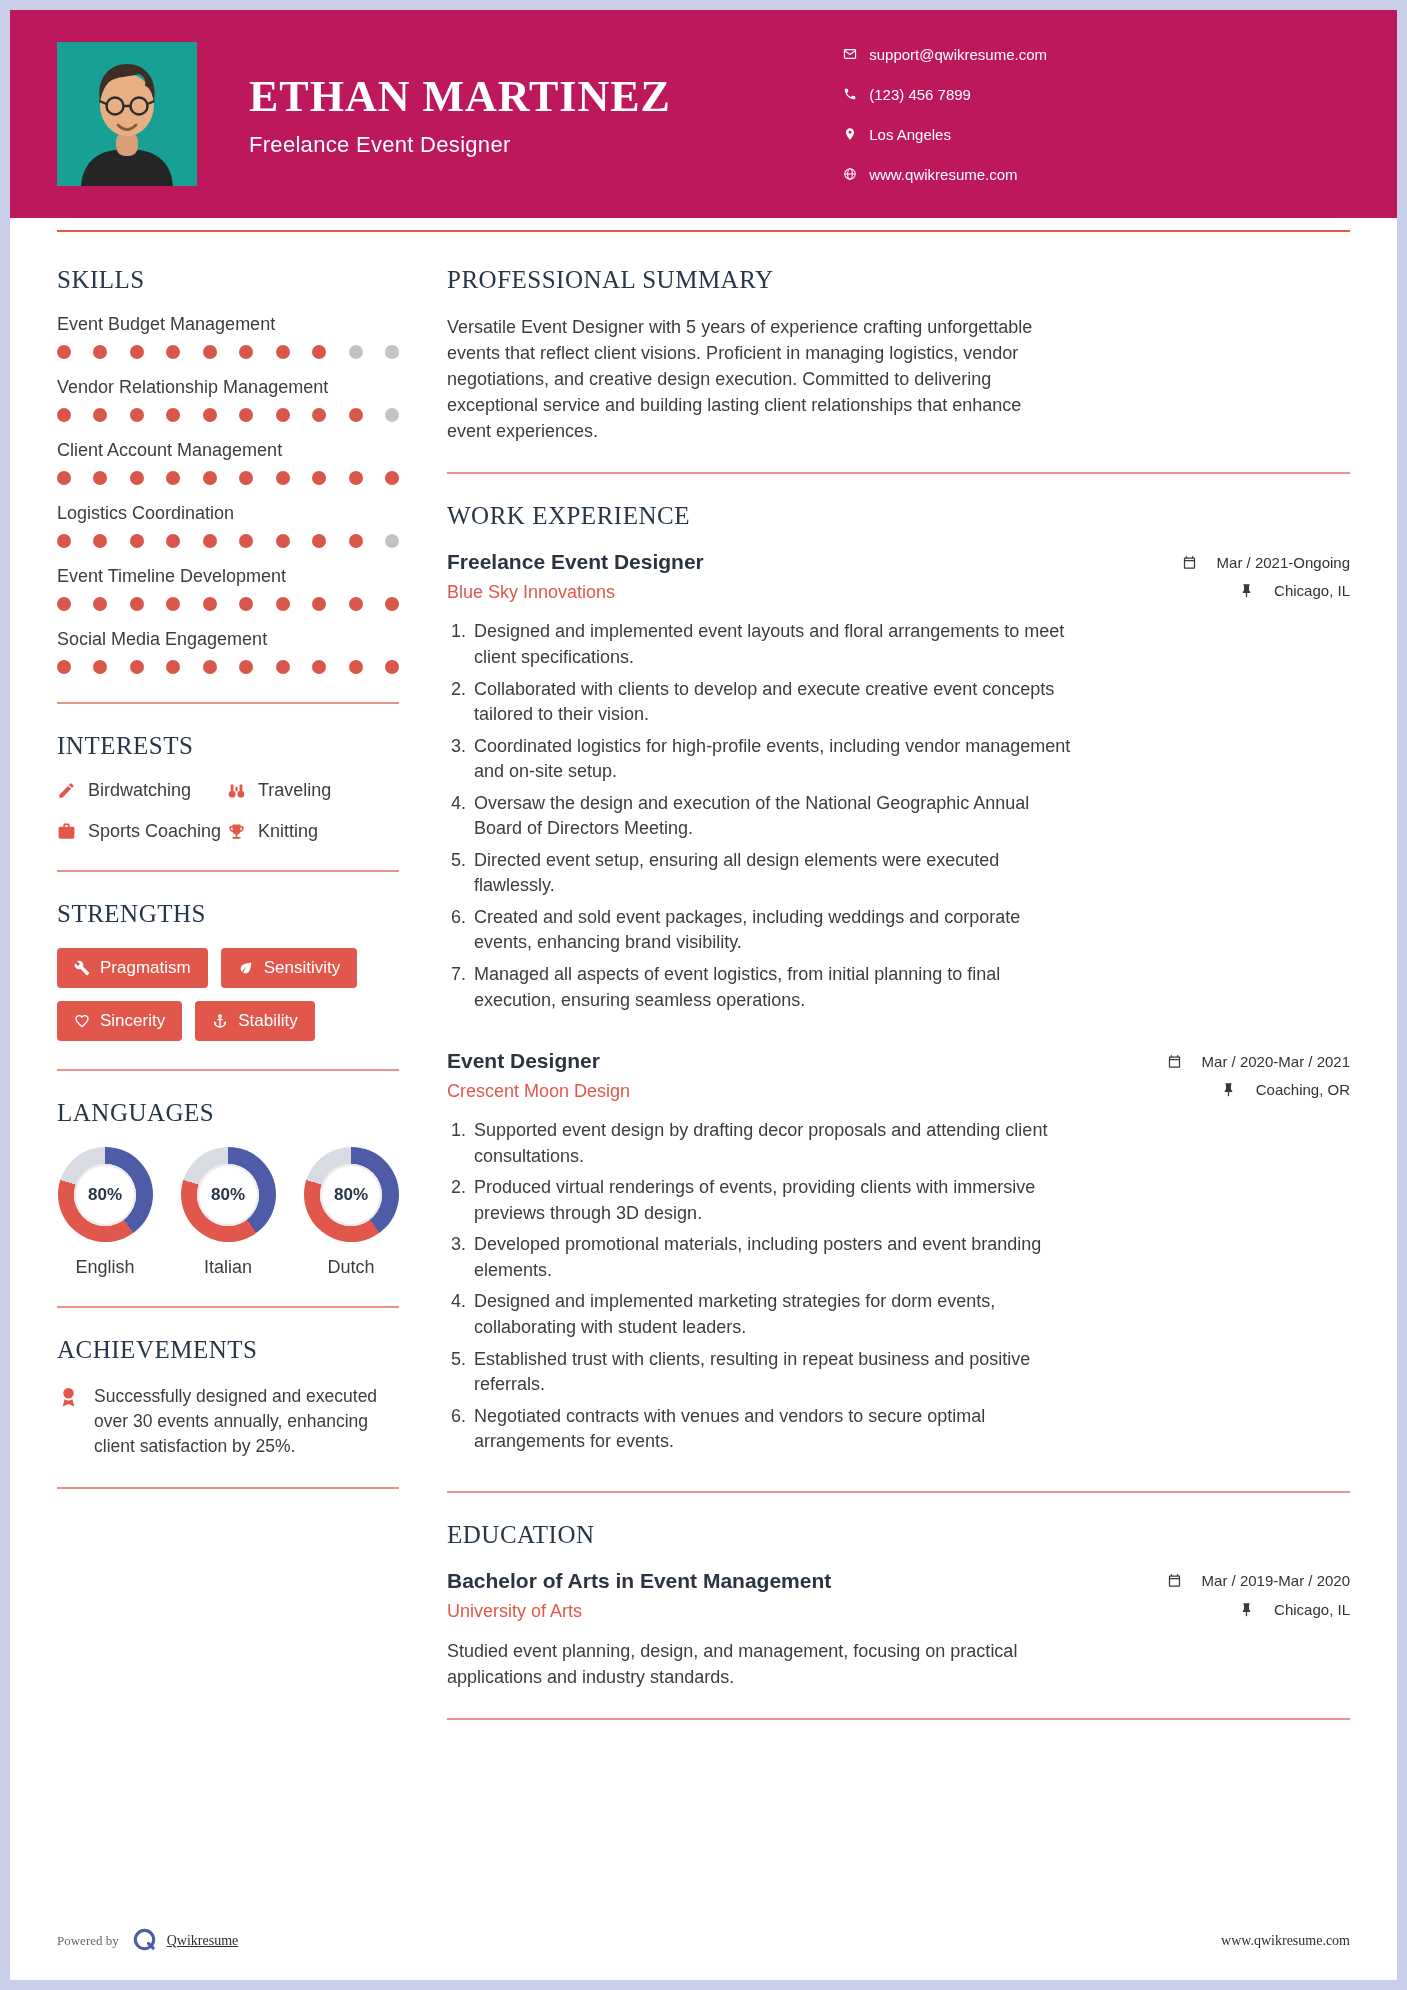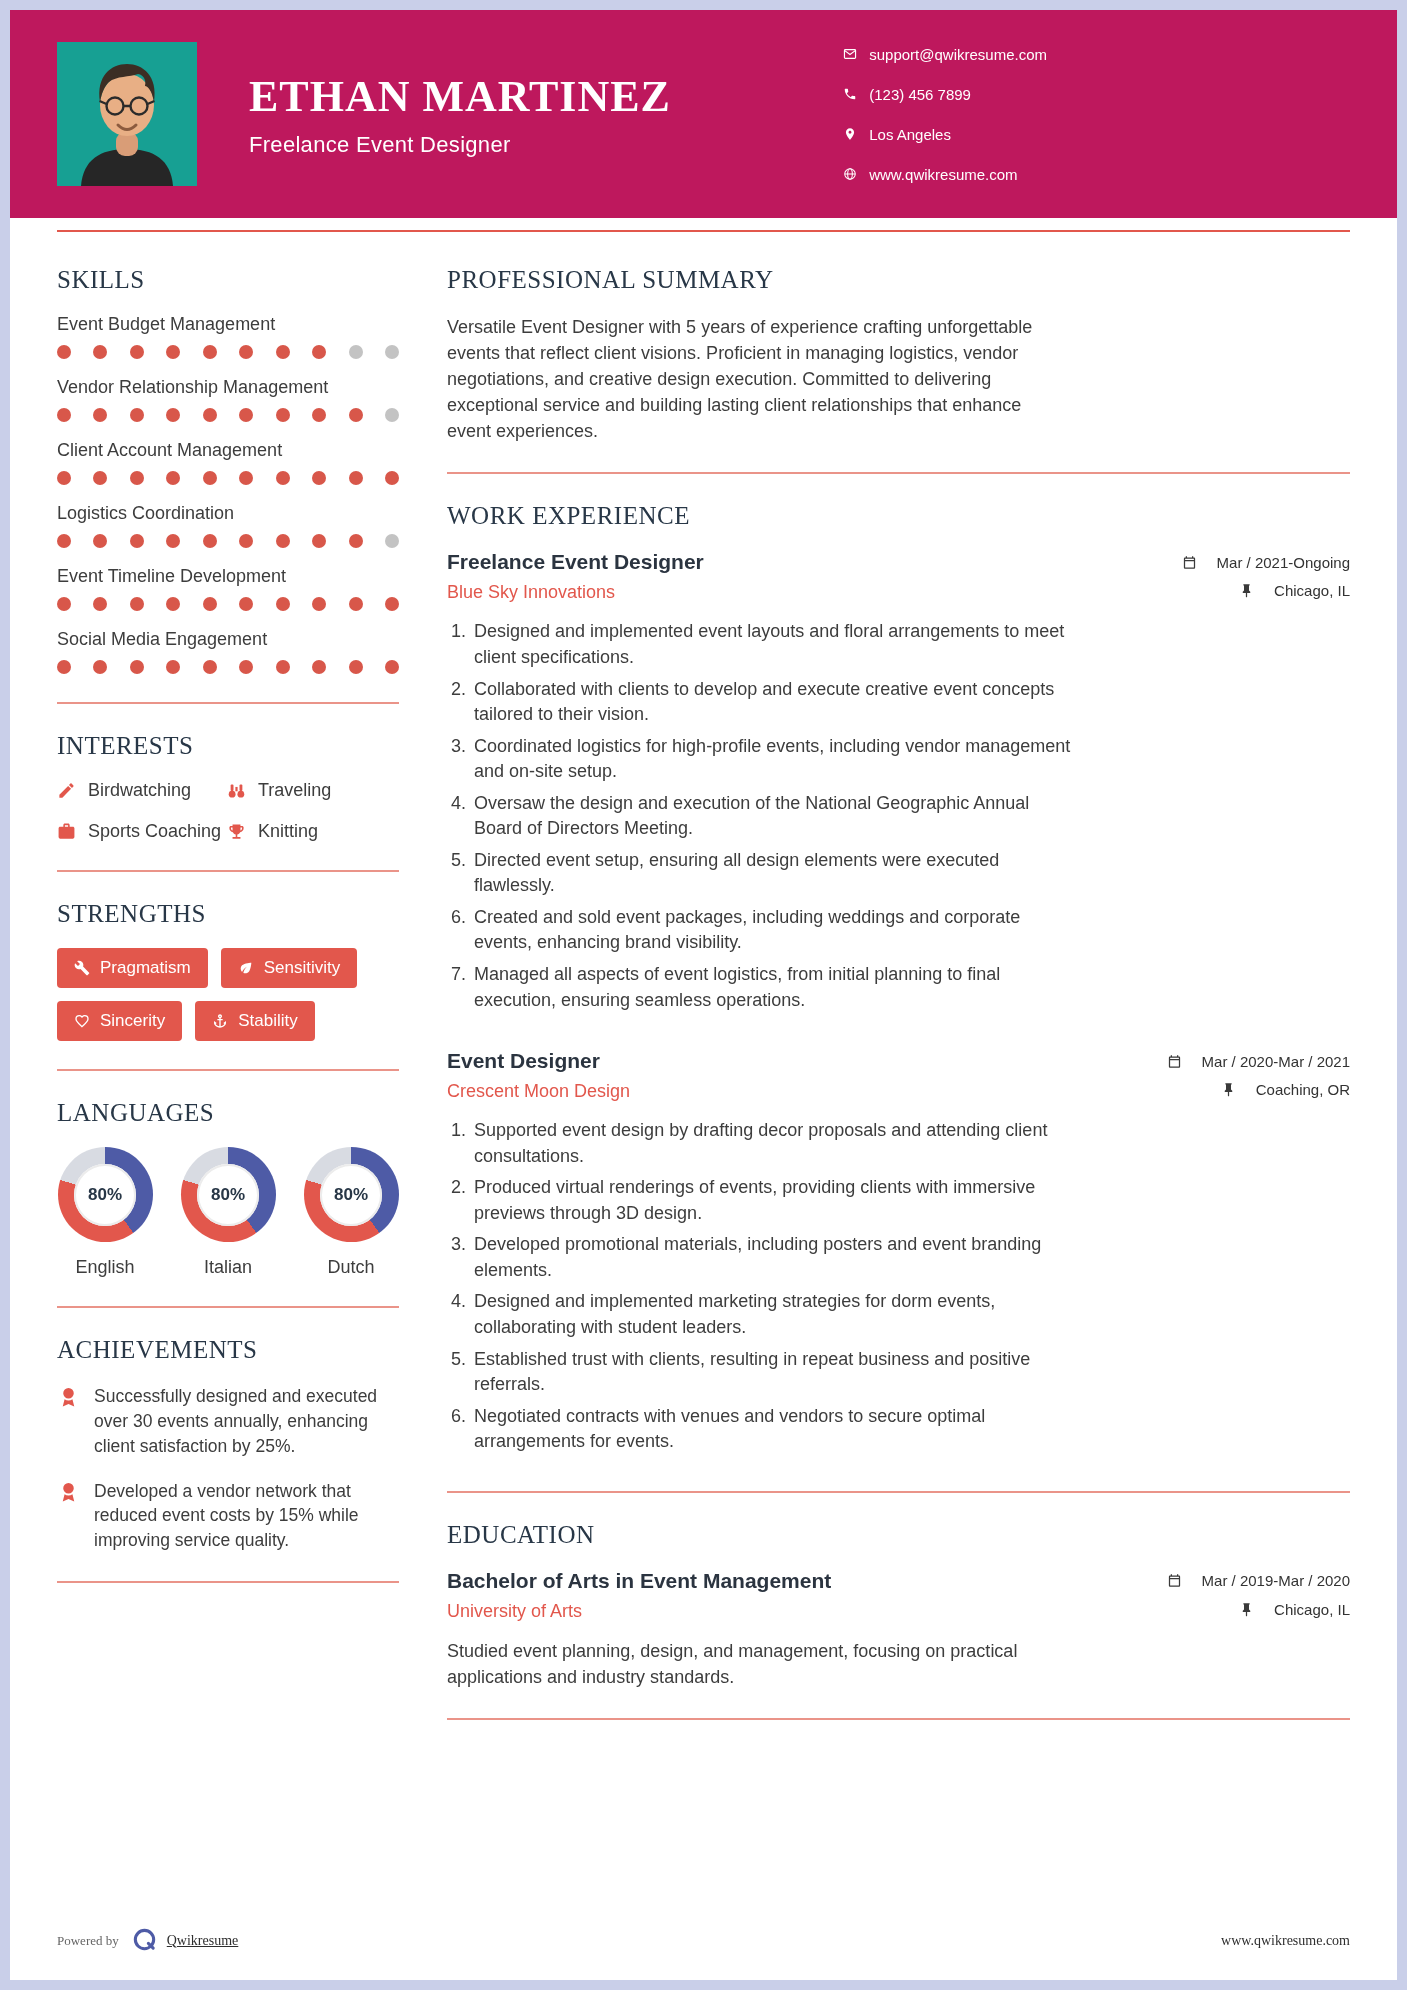--- a/index.html
+++ b/index.html
@@ -343,26 +343,20 @@
         <div class="rule"></div>
 
         <section>
           <h2 class="sec">ACHIEVEMENTS</h2>
           <div class="achv">
             <svg viewBox="0 0 24 24" fill="currentColor">
                 <path d="M12 2a5.5 5.5 0 1 1 0 11 5.5 5.5 0 0 1 0-11zm-4.1 11.7L6 21.5l6-2.8 6 2.8-1.9-7.8A7 7 0 0 1 12 15a7 7 0 0 1-4.1-1.3z"></path>
               </svg>
             <p>Successfully designed and executed over 30 events annually, enhancing client satisfaction by 25%.</p>
           </div>
-          <div class="achv">
-            <svg viewBox="0 0 24 24" fill="currentColor">
-                <path d="M12 2a5.5 5.5 0 1 1 0 11 5.5 5.5 0 0 1 0-11zm-4.1 11.7L6 21.5l6-2.8 6 2.8-1.9-7.8A7 7 0 0 1 12 15a7 7 0 0 1-4.1-1.3z"></path>
-              </svg>
-            <p>Developed a vendor network that reduced event costs by 15% while improving service quality.</p>
-          </div>
         </section>
 
         <div class="rule"></div>
       </aside>
 
       <section>
 
         <section>
           <h2 class="sec">PROFESSIONAL SUMMARY</h2>
           <p class="para">Versatile Event Designer with 5 years of experience crafting unforgettable events that reflect client visions. Proficient in managing logistics, vendor negotiations, and creative design execution. Committed to delivering exceptional service and building lasting client relationships that enhance event experiences.</p>

